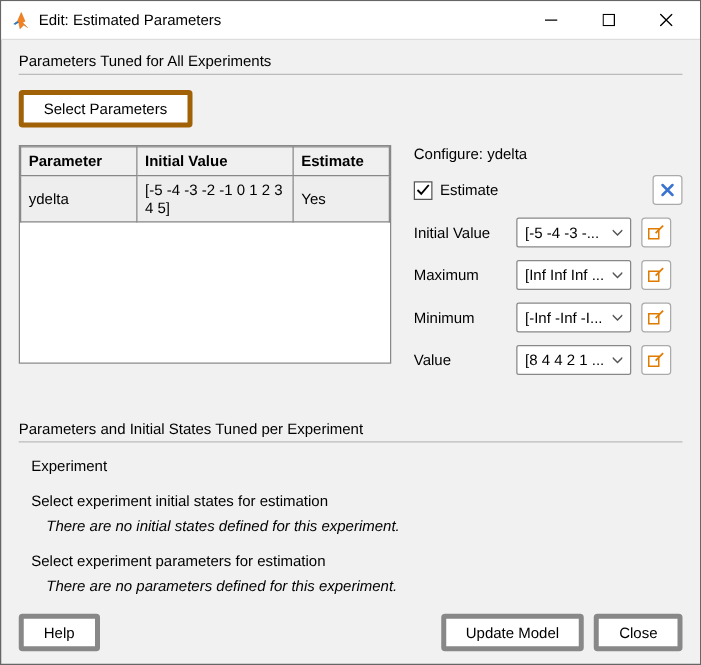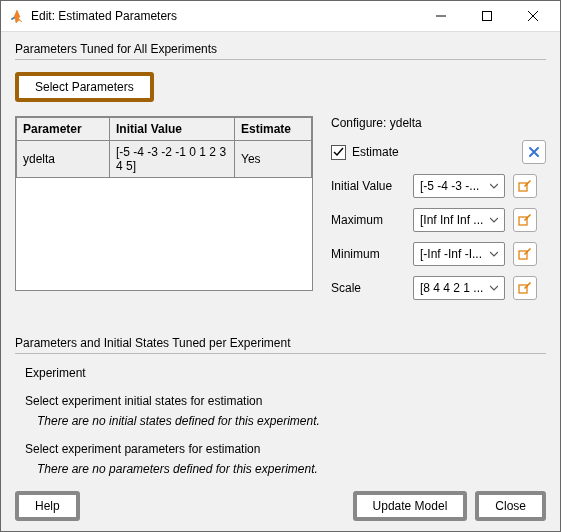--- a/index.html
+++ b/index.html
@@ -313,21 +313,21 @@
           </div>
           <span class="icon-btn">
             <svg width="14" height="14" viewBox="0 0 14 14">
               <rect x="1" y="4" width="8" height="8" fill="none" stroke="#e07b00" stroke-width="1.2"></rect>
               <path d="M6 7 L12 1 L13 2 L7 8 Z" fill="#e07b00"></path>
             </svg>
           </span>
         </div>
 
         <div class="config-row">
-          <span class="config-label">Scale</span>
+          <span class="config-label">Value</span>
           <div class="dropdown">
             <span class="dd-text">[8 4 4 2 1 ...</span>
             <span class="dd-arrow">
                 <svg width="8" height="8" viewBox="0 0 8 8">
                   <path d="M0 2 L4 6 L8 2" fill="none" stroke="#555" stroke-width="1.2"></path>
                 </svg>
               </span>
           </div>
           <span class="icon-btn">
             <svg width="14" height="14" viewBox="0 0 14 14">

